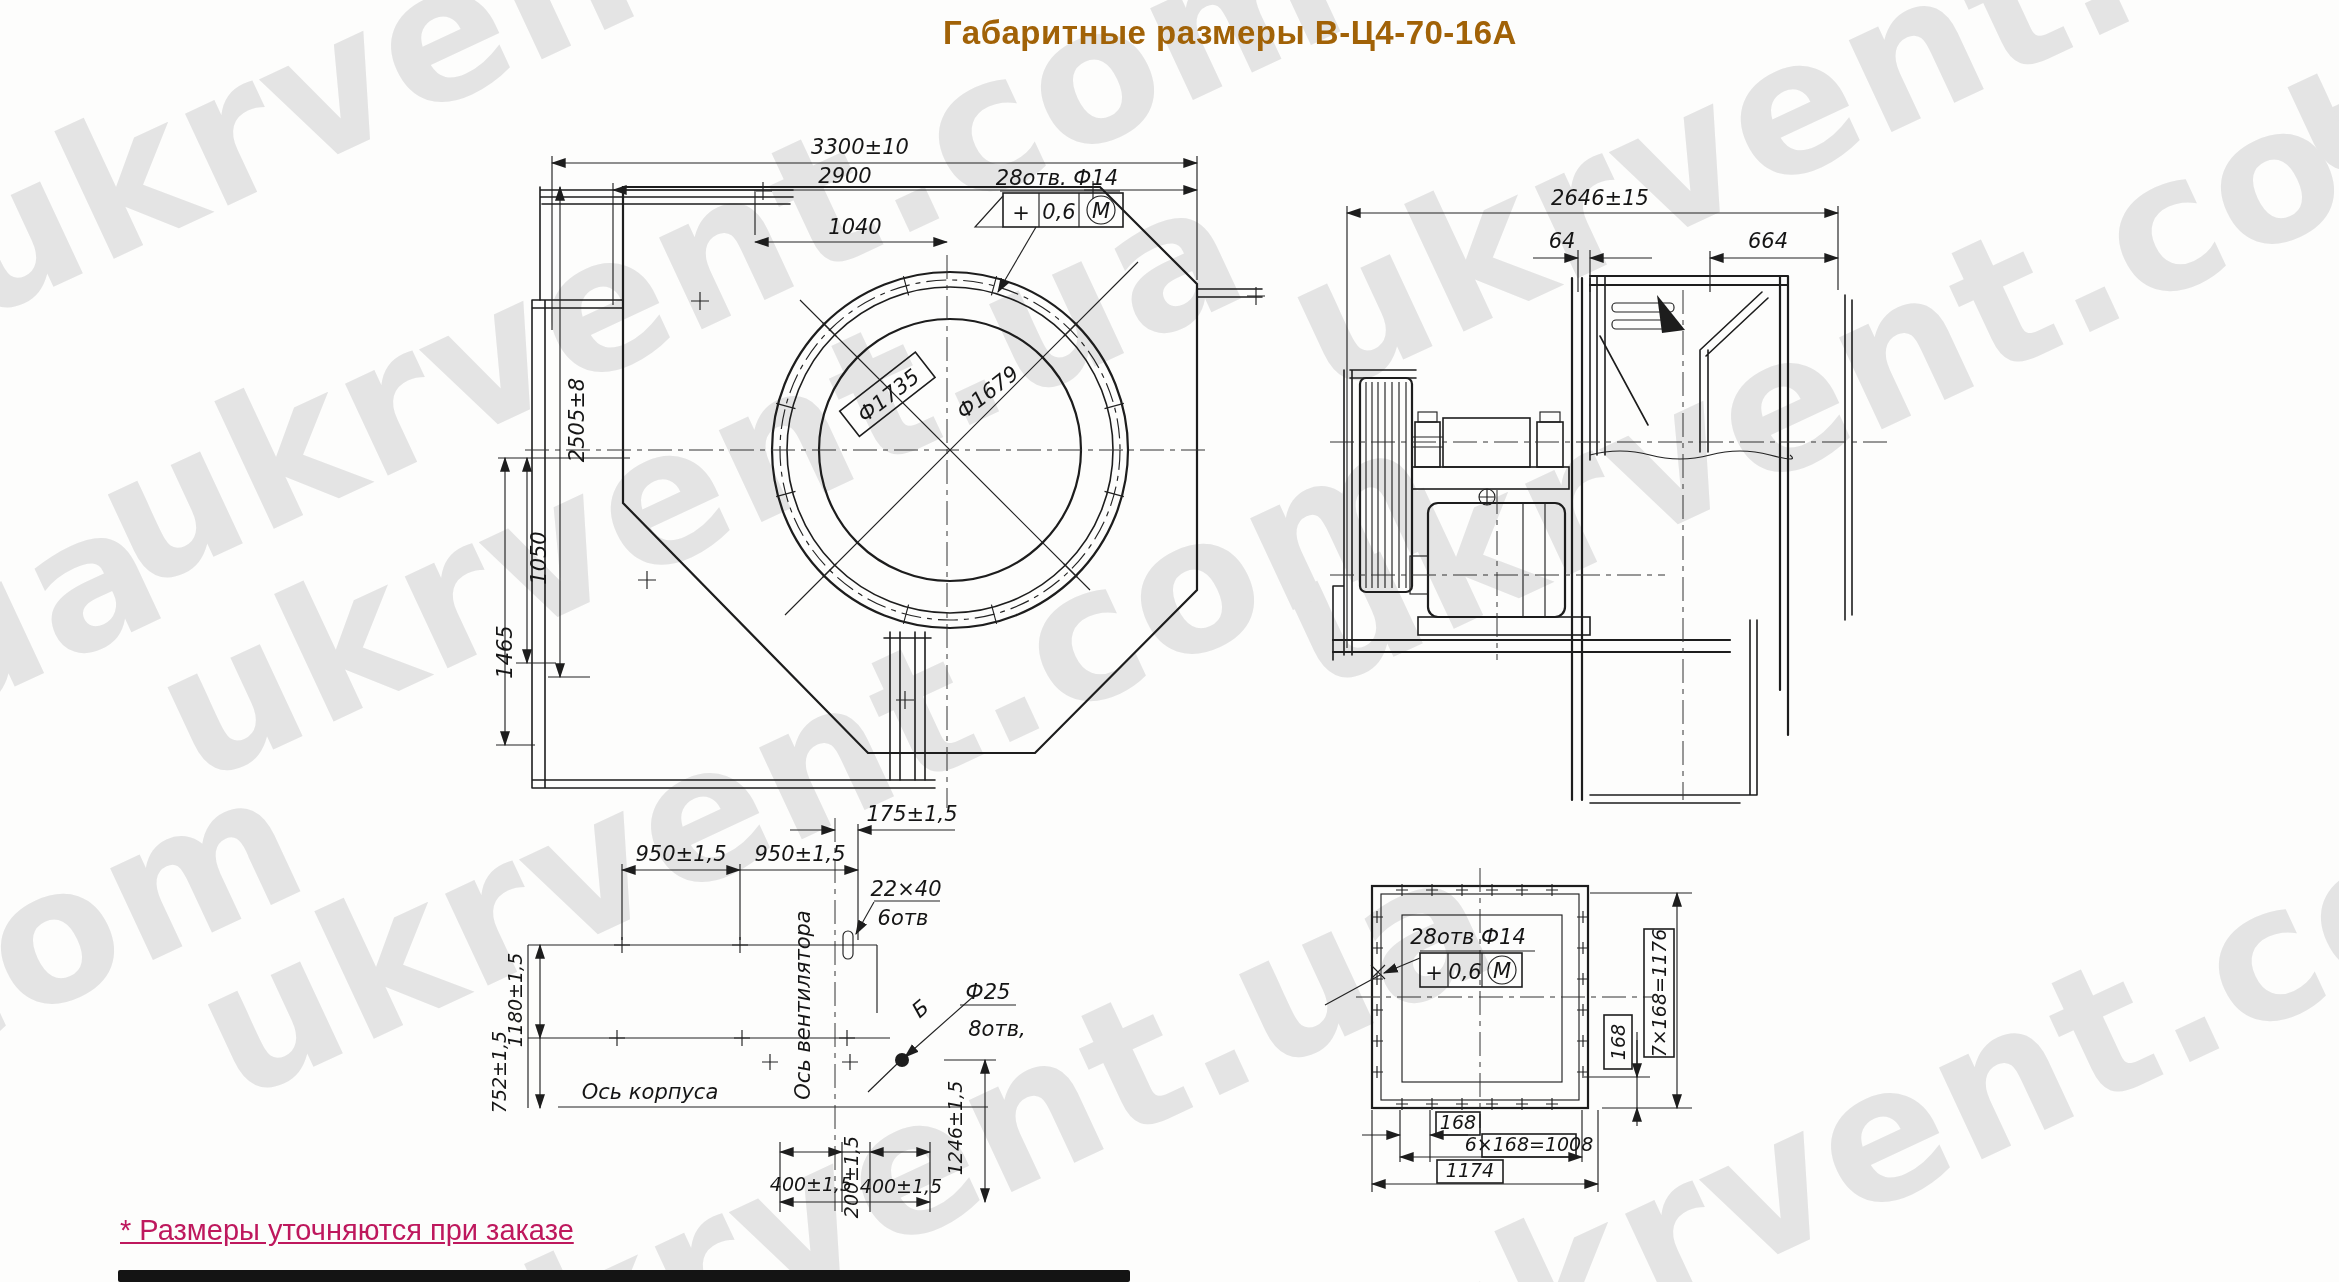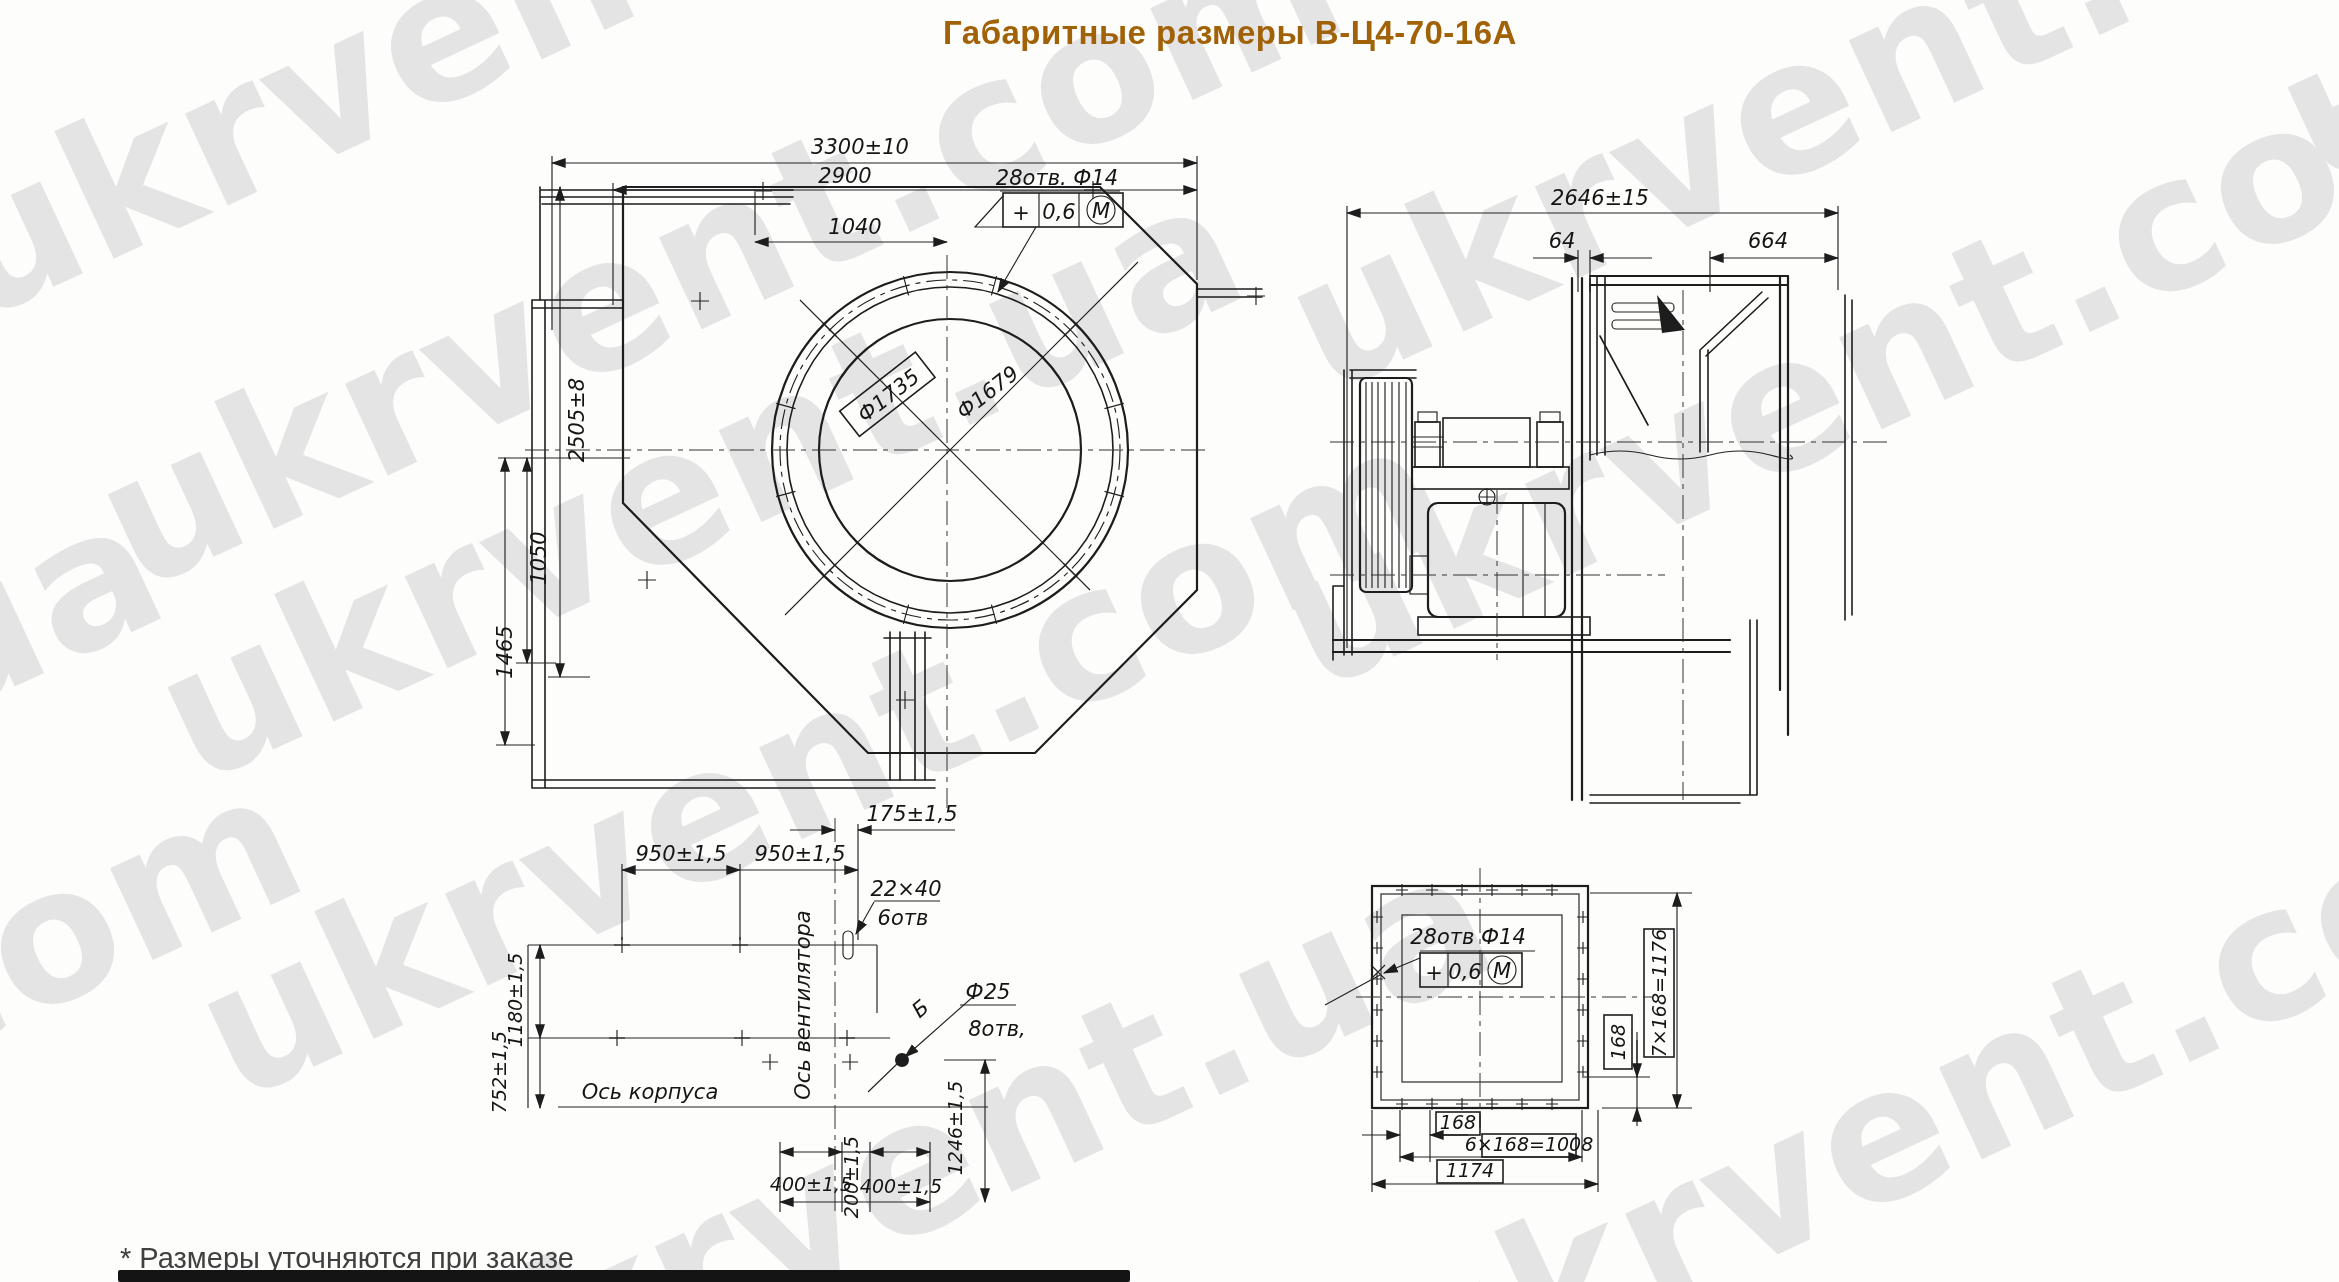--- a/index.html
+++ b/index.html
@@ -4,22 +4,22 @@
 <style>
   html,body{margin:0;padding:0;}
   body{width:2339px;height:1282px;position:relative;overflow:hidden;
        background:#fdfdfc;font-family:"Liberation Sans",sans-serif;}
   .wm{position:absolute;white-space:nowrap;z-index:0;
       font:700 185px "DejaVu Sans",sans-serif;color:#e4e4e4;letter-spacing:3px;
       transform:translate(-50%,-50%) rotate(-25deg);}
   #drawing{position:absolute;left:0;top:0;z-index:1;}
   #title{position:absolute;left:943px;top:14px;z-index:2;
          font:bold 33px "Liberation Sans",sans-serif;color:#a16207;letter-spacing:0.5px;}
-  #footnote{position:absolute;left:120px;top:1242px;z-index:2;
-            font:29px "Liberation Sans",sans-serif;color:#404040;}
+  #footnote{position:absolute;left:120px;top:1214px;z-index:2;
+            font:29px "Liberation Sans",sans-serif;color:#be185d;text-decoration:underline;}
   #scanbar{position:absolute;left:118px;top:1270px;width:1012px;height:12px;
            background:#141414;z-index:2;border-radius:2px;}
   
   .ol{stroke:#1d1d1d;stroke-width:2.2;fill:none;stroke-linecap:round;}
   .ol2{stroke:#1d1d1d;stroke-width:1.6;fill:none;stroke-linecap:round;}
   .dl{stroke:#222;stroke-width:1.15;fill:none;}
   .cl{stroke:#333;stroke-width:1;fill:none;stroke-dasharray:24 6 5 6;}
   .dt{font:italic 21px "DejaVu Sans",sans-serif;fill:#151515;text-anchor:middle;}
   .dts{font:italic 19px "DejaVu Sans",sans-serif;fill:#151515;text-anchor:middle;}
   .box{stroke:#1d1d1d;stroke-width:1.6;fill:none;}

